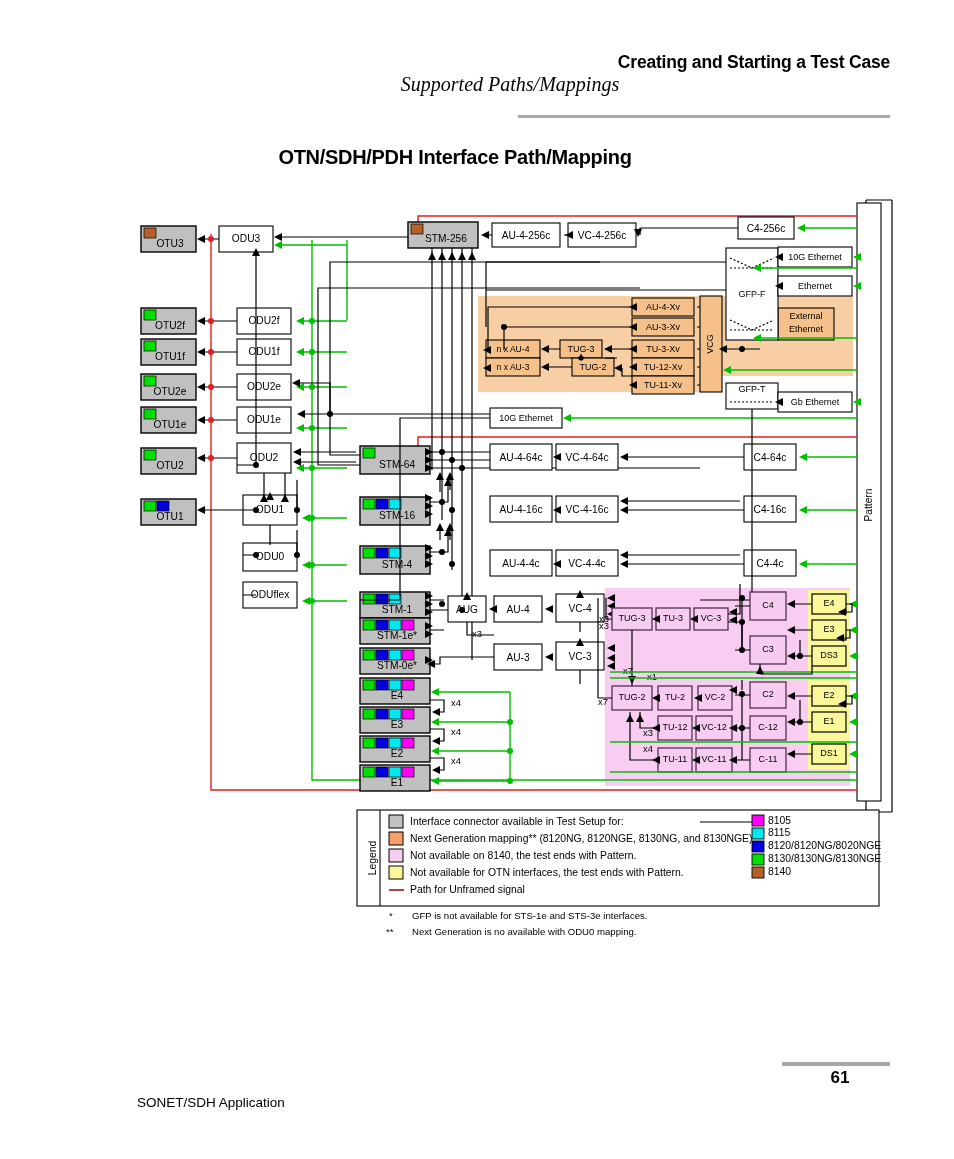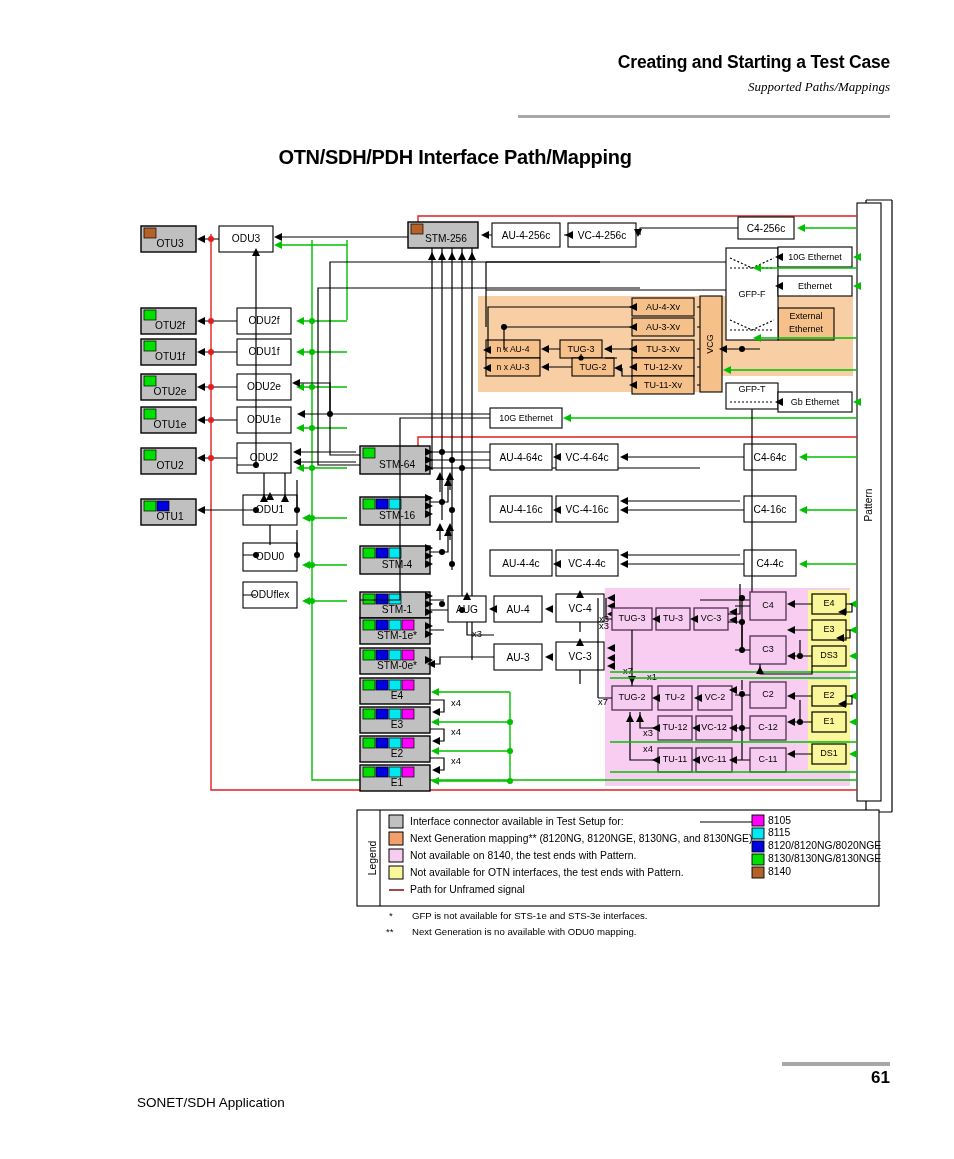--- a/index.html
+++ b/index.html
@@ -1,27 +1,27 @@
 <!DOCTYPE html>
 <html><head>
 <meta charset="utf-8">
 <style>
   html,body{margin:0;padding:0;background:#fff;}
   body{width:954px;height:1159px;font-family:"Liberation Sans",sans-serif;color:#000;position:relative;overflow:hidden;}
   .page{position:absolute;inset:0;border-radius:10px;}
   
   .hdr{position:absolute;left:130px;top:52px;width:760px;text-align:right;}
   .hdr-title{font-size:17.5px;font-weight:bold;letter-spacing:-.2px;}
-  .hdr-sub{font-family:"Liberation Serif",serif;font-style:italic;font-size:13px;margin-top:6px;}
+  .hdr-sub{font-family:"Liberation Serif",serif;font-style:italic;font-size:20px;text-align:center;}
   .hdr-rule{position:absolute;left:518px;top:115px;width:372px;height:3px;background:#a8a8a8;}
   .fig-title{position:absolute;left:0;top:146px;width:894px;text-align:center;font-size:20px;font-weight:bold;letter-spacing:-.3px;padding-left:16px;box-sizing:border-box;}
   
   .ftr-rule{position:absolute;left:782px;top:1062px;width:108px;height:4px;background:#a8a8a8;}
   .ftr-left{position:absolute;left:137px;top:1072px;font-size:13.5px;margin-top:23px;}
-  .ftr-pg{position:absolute;left:790px;top:1068px;width:100px;text-align:right;font-size:17px;font-weight:bold;}
+  .ftr-pg{position:absolute;left:790px;top:1068px;width:100px;text-align:center;font-size:17px;font-weight:bold;}
   
   #diagram{position:absolute;left:0;top:0;}
   text{font-family:"Liberation Sans",sans-serif;}
   .lbl{font-size:10.2px;text-anchor:middle;dominant-baseline:middle;}
   .lbl-sm{font-size:9px;text-anchor:middle;dominant-baseline:middle;}
   .lbl-xs{font-size:8.6px;text-anchor:middle;dominant-baseline:middle;}
   .mult{font-size:9.4px;text-anchor:middle;dominant-baseline:middle;}
   .legtxt{font-size:10.4px;dominant-baseline:middle;}
   .noteTxt{font-size:9.6px;dominant-baseline:middle;}
   .box{fill:#fff;stroke:#000;stroke-width:1.1;}

